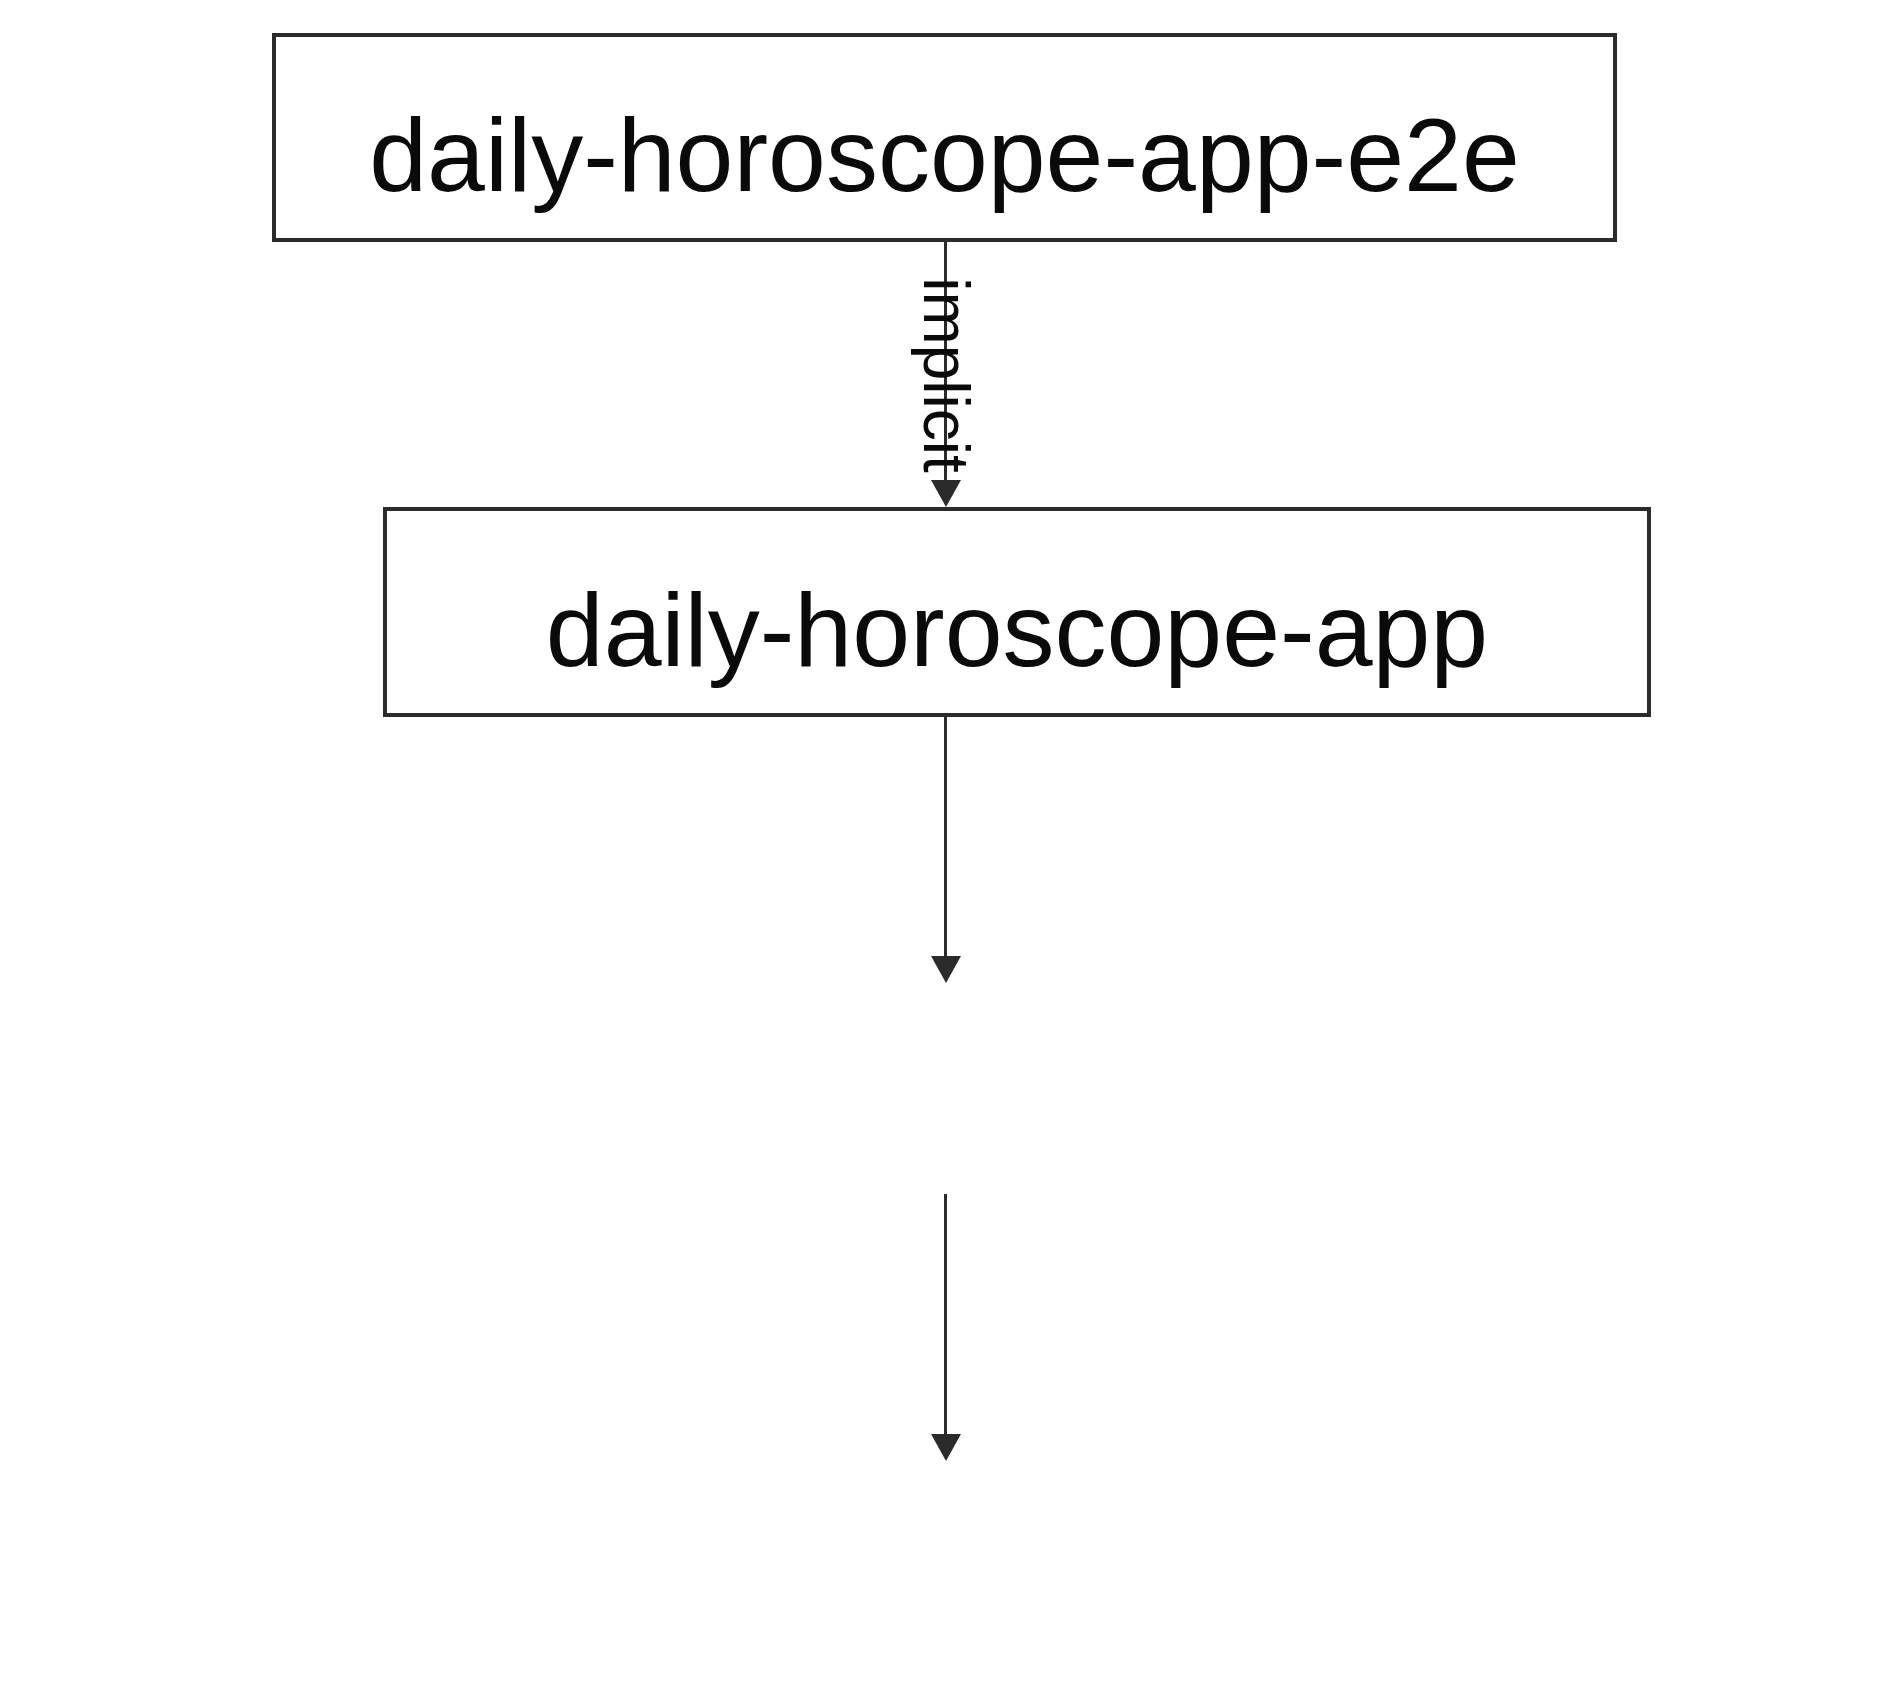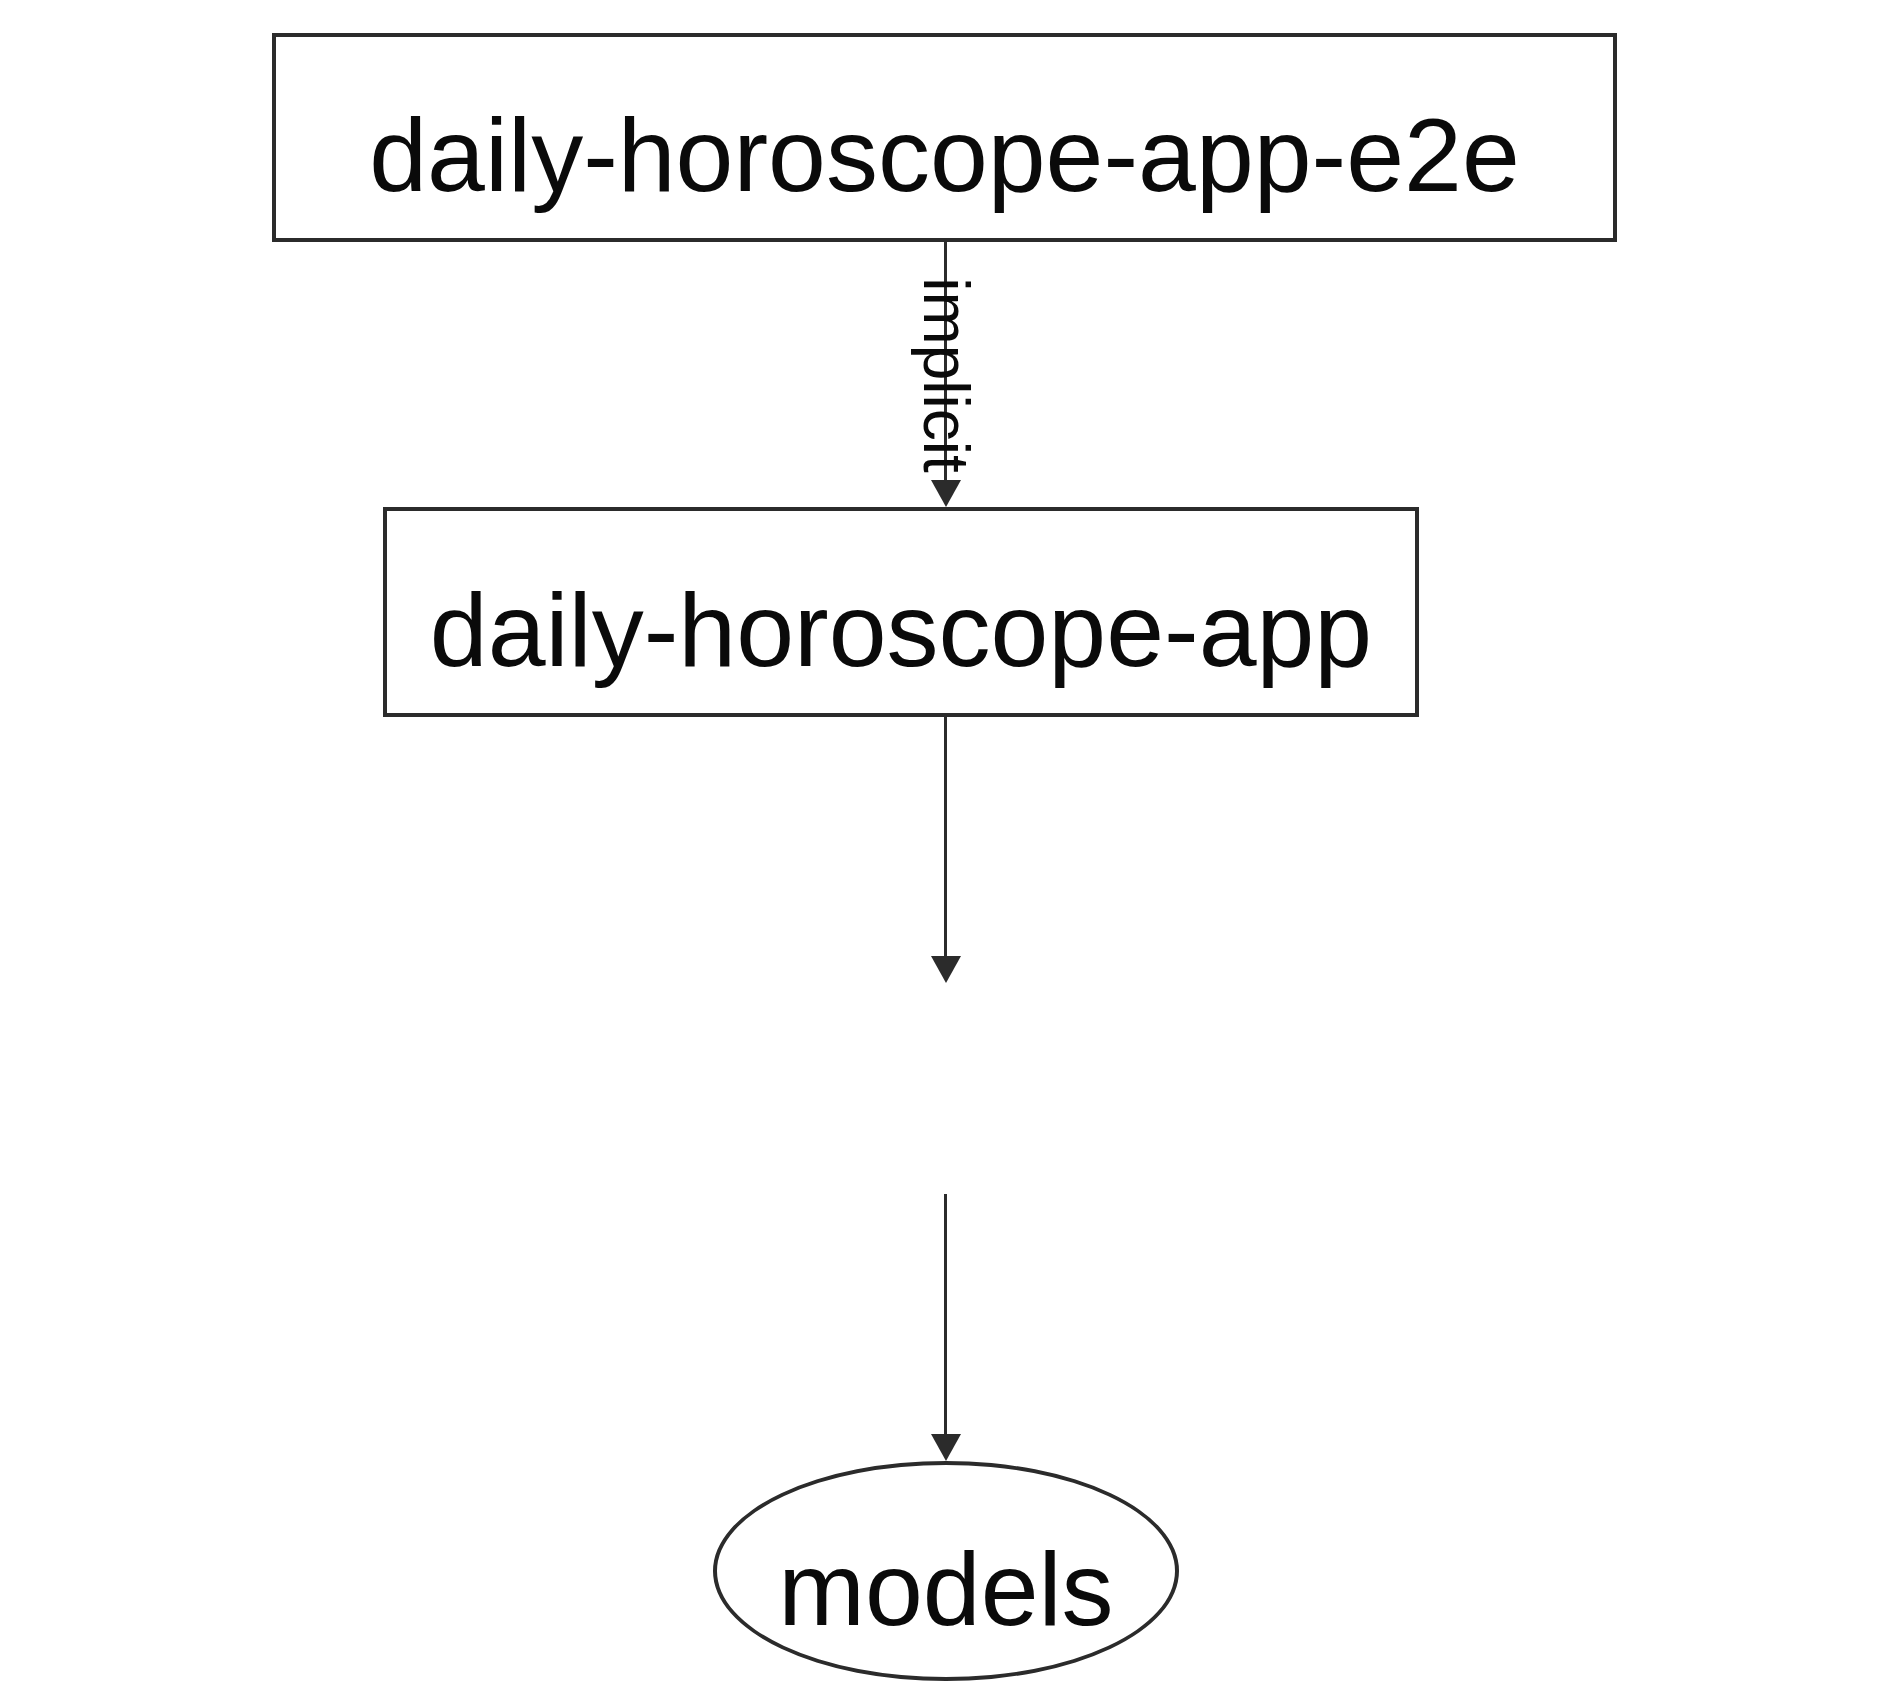--- a/index.html
+++ b/index.html
@@ -66,28 +66,25 @@
 <div class="canvas">
 
   <div class="node rect" style="left:272px; top:33px; width:1345px; height:209px;">
     <span class="node-label">daily-horoscope-app-e2e</span>
   </div>
 
   <div class="edge-line" style="left:944px; top:242px; height:242px;"></div>
   <div class="arrowhead" style="left:931px; top:480px;"></div>
   <div class="edge-label" style="left:946px; top:375px;">implicit</div>
 
-  <div class="node rect" style="left:383px; top:507px; width:1036px; height:210px;">
+  <div class="node rect" style="left:383px; top:507px; width:1268px; height:210px;">
     <span class="node-label">daily-horoscope-app</span>
   </div>
 
   <div class="edge-line" style="left:944px; top:717px; height:243px;"></div>
   <div class="arrowhead" style="left:931px; top:956px;"></div>
 
 
   <div class="edge-line" style="left:944px; top:1194px; height:244px;"></div>
   <div class="arrowhead" style="left:931px; top:1434px;"></div>
 
-  <div class="node ellipse" style="left:713px; top:1461px; width:466px; height:220px;">
-    <span class="node-label">models</span>
-  </div>
 
 </div>
 
 </body></html>

